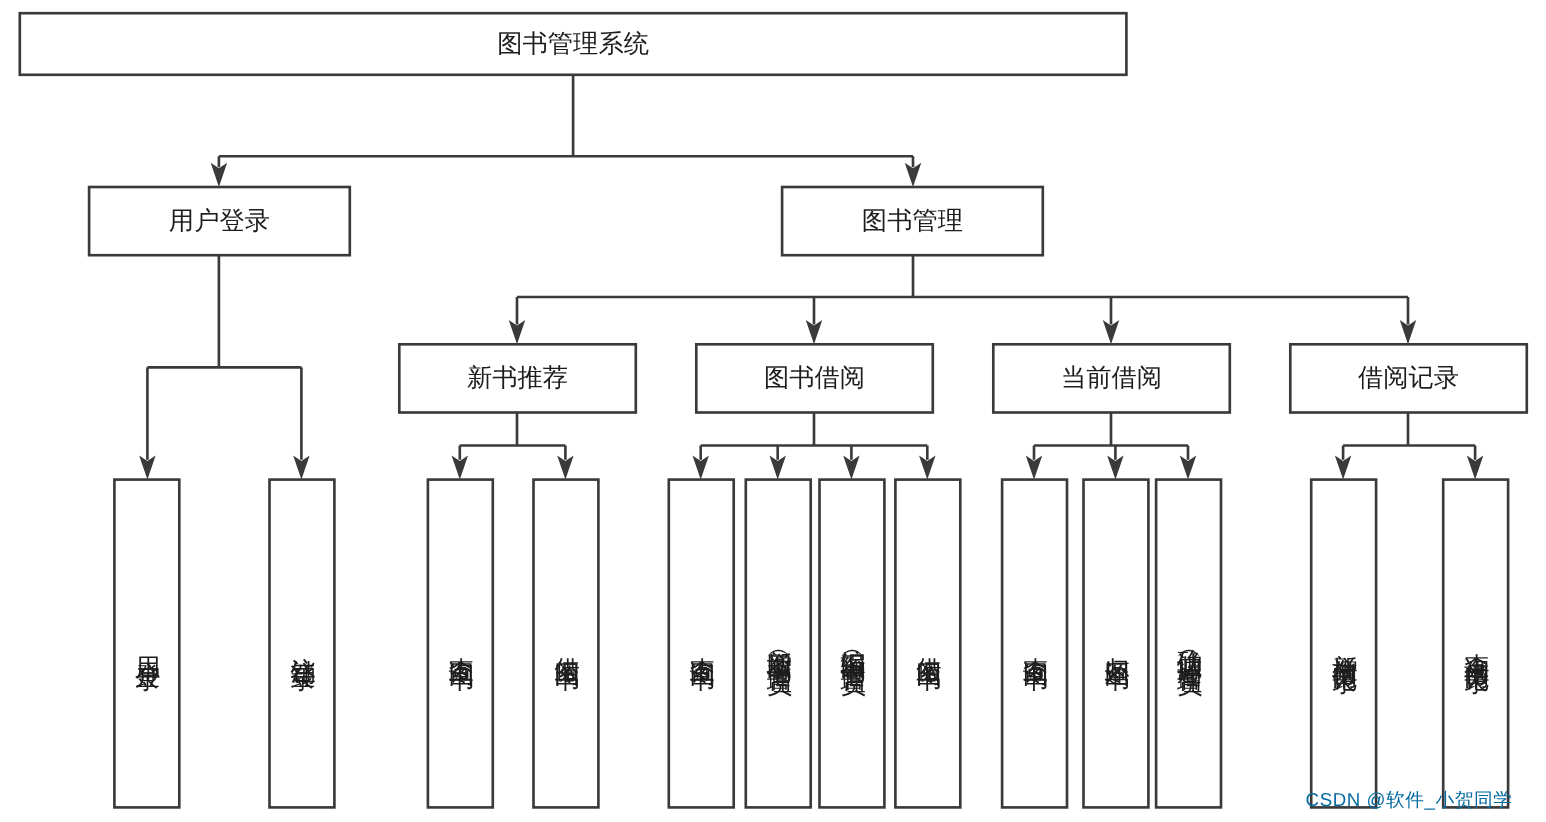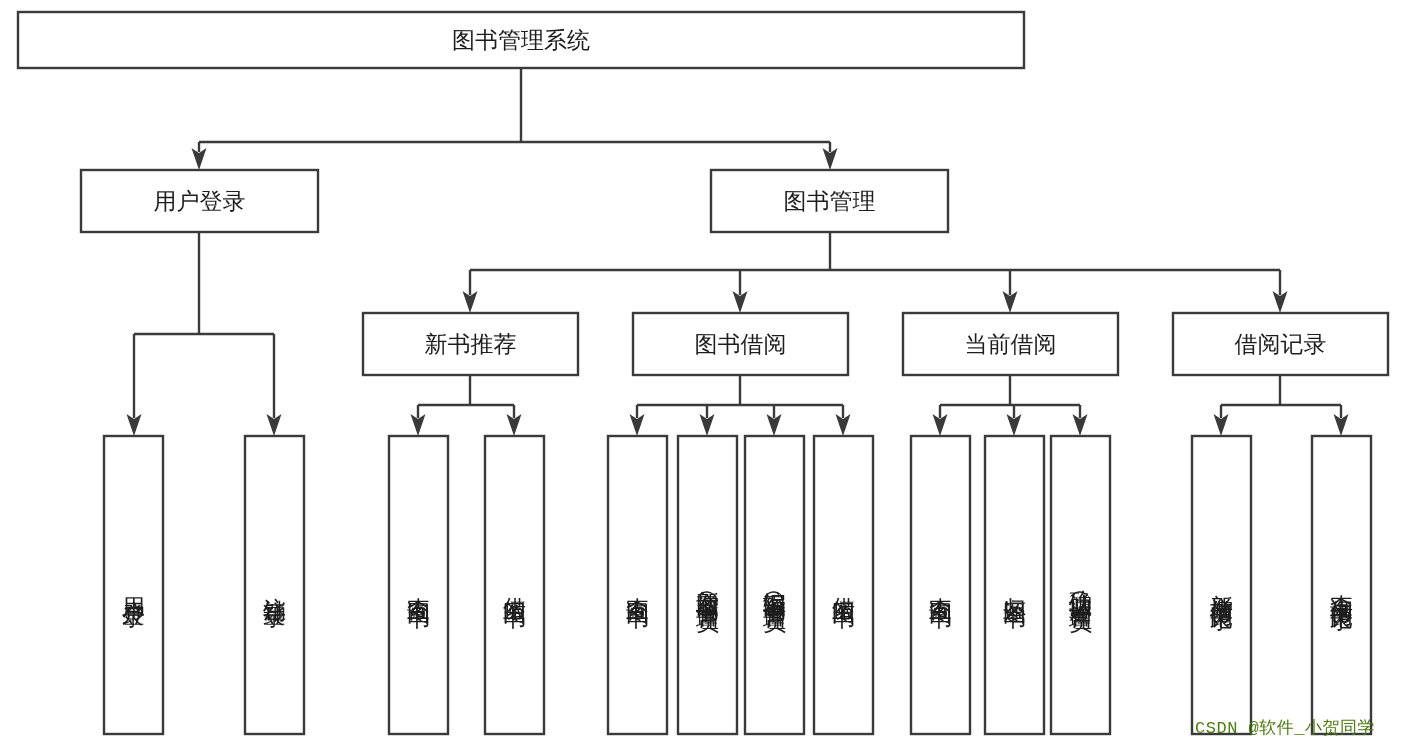--- a/index.html
+++ b/index.html
@@ -64,23 +64,23 @@
     line-height: 1.18;
     letter-spacing: 3px;
     color: #1d1d1d;
     white-space: nowrap;
     text-align: center;
   }
   .watermark {
     position: absolute;
     right: 8px;
     bottom: 8px;
-    font-family: Liberation Mono, monospace;
+    font-family: Liberation Sans, sans-serif;
     font-size: 17px;
-    color: #4d7c0f;
+    color: #0369a1;
     letter-spacing: 0.5px;
     white-space: nowrap;
   }
 </style>
 </head>
 <body>
 
 <div id="diagram-root">
   <svg id="flow-svg" viewBox="0 0 1405 747">
     <g id="connectors-layer">

